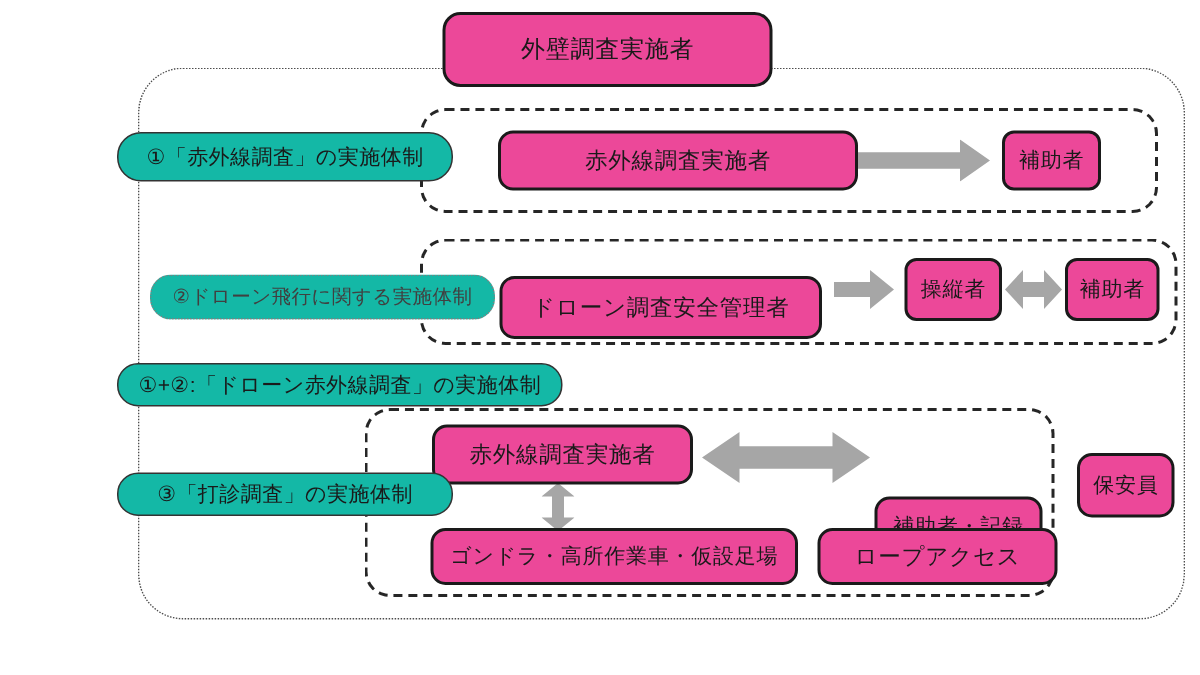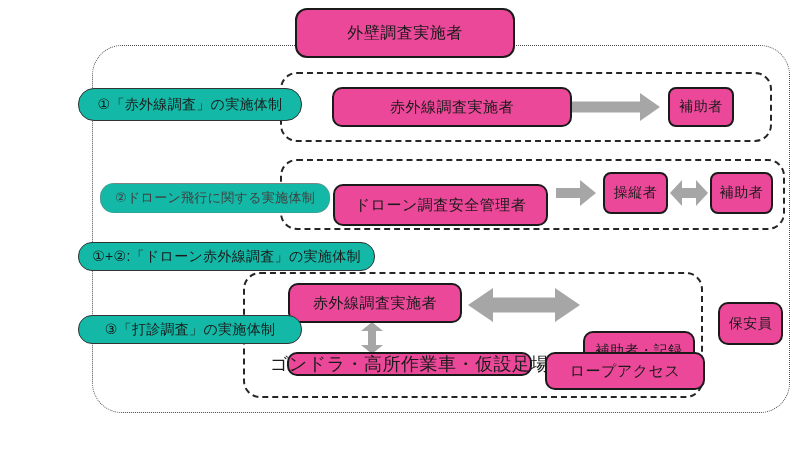--- a/index.html
+++ b/index.html
@@ -26,21 +26,21 @@
     font-size:15px;letter-spacing:.5px;white-space:nowrap;z-index:3;
   }
   .title-box{left:295px;top:8px;width:220px;height:50px;font-size:16px;border-radius:12px;z-index:4;}
   .n-infrared{left:332px;top:87px;width:240px;height:40px;}
   .n-assist1{left:668px;top:87px;width:66px;height:40px;border-radius:8px;font-size:14px;}
   .n-manager{left:333px;top:184px;width:215px;height:42px;}
   .n-operator{left:603px;top:172px;width:65px;height:42px;border-radius:8px;font-size:14px;}
   .n-assist2{left:710px;top:172px;width:63px;height:42px;border-radius:8px;font-size:14px;}
   .n-hammer{left:288px;top:283px;width:174px;height:40px;}
   .n-recorder{left:583px;top:283px;width:112px;height:40px;font-size:14px;margin-top:48px;}
-  .n-gondola{left:287px;top:352px;width:245px;height:24px;font-size:18px;}
+  .n-gondola{left:287px;top:352px;width:245px;height:38px;font-size:14px;}
   .n-rope{left:545px;top:352px;width:160px;height:38px;}
   .n-guard{left:718px;top:302px;width:65px;height:43px;font-size:14px;}
   
   .pill{
     background:#14b8a6;border:1.5px solid #333333;border-radius:16px;
     display:flex;align-items:center;justify-content:center;
     font-size:14px;letter-spacing:.3px;white-space:nowrap;z-index:5;
   }
   .pill-s1{left:78px;top:88px;width:224px;height:33px;}
   .pill-s2{

